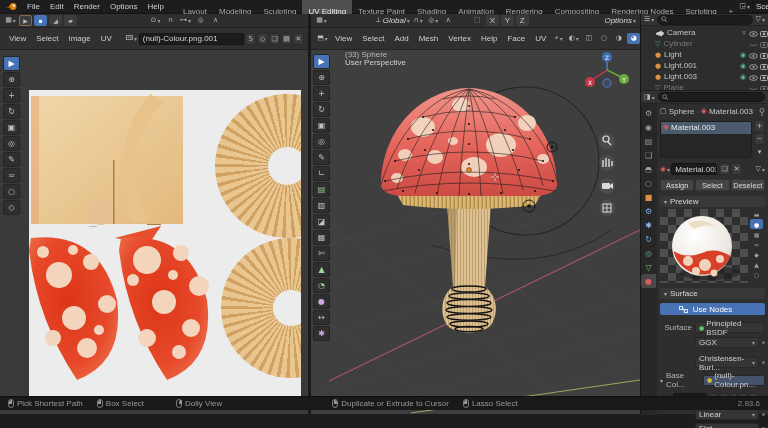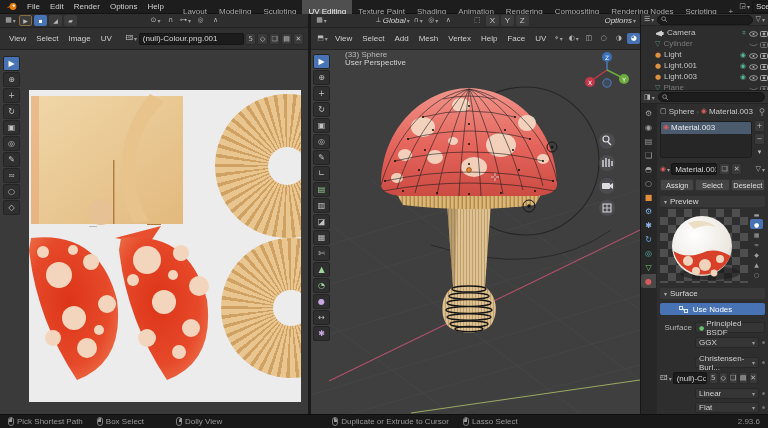--- a/index.html
+++ b/index.html
@@ -742,20 +742,32 @@
         <span class="dot-dec" style="margin-left:3px"></span>
       </div>
       <div class="row" style="margin-top:9px">
         <span style="width:32px;margin-right:3px"></span>
         <span class="ddl" style="flex:1">
           <span>Christensen-Burl...</span>
             <span class="caret">▾</span>
         </span>
         <span class="dot-dec" style="margin-left:3px"></span>
       </div>
+      <div class="row" style="margin-top:3px">
+        <span class="row" style="width:40px;margin-right:3px;color:#b5b5b5">
+            <span class="tri">▾</span>
+            <span>Base Col...</span>
+          </span>
+        <span class="ddl" style="flex:1;background:#44536b">
+          <span class="row">
+              <span class="ic" style="color:#c9c12f;font-size:6px;margin-right:2px">●</span>
+              <span>(null)-Colour.pn...</span>
+            </span>
+        </span>
+      </div>
 
       <div class="row" style="margin-top:4px">
         <span class="ic" style="font-size:7px">🖽</span>
           <span class="caret">▾</span>
         <span class="fld" style="width:34px;margin:0 1px">(null)-Colou...</span>
         <span class="sq" style="width:9px">5</span>
         <span class="sq" style="width:9px">◇</span>
         <span class="sq" style="width:9px">❏</span>
         <span class="sq" style="width:9px">▤</span>
         <span class="sq" style="width:9px">✕</span>
@@ -772,21 +784,21 @@
         <span style="width:32px;margin-right:3px"></span>
         <span class="ddl" style="flex:1">
           <span>Flat</span>
             <span class="caret">▾</span>
         </span>
         <span class="dot-dec" style="margin-left:3px"></span>
       </div>
     </div>
   </div>
 
-  <div class="abs row" style="left:0;top:414px;width:768px;height:14px;background:#191919;border-top:1px solid #101010;padding:0 8px;">
+  <div class="abs row" style="left:0;top:396px;width:768px;height:14px;background:#191919;border-top:1px solid #101010;padding:0 8px;">
     <span class="hint">
       <span class="mouseic">
           <i></i>
         </span>
       <span>Pick Shortest Path</span>
     </span>
     <span class="hint">
       <span class="mouseic">
           <i></i>
         </span>

